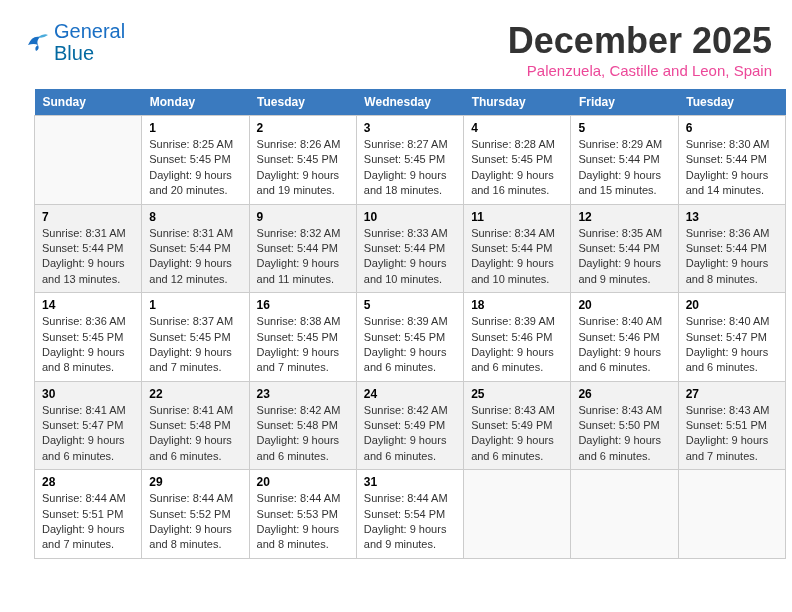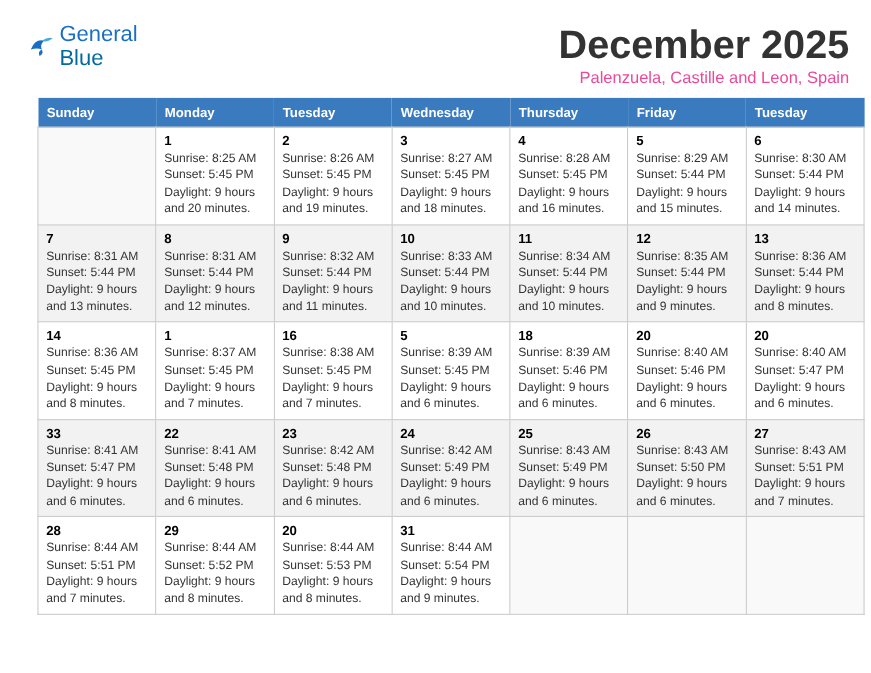--- a/index.html
+++ b/index.html
@@ -205,21 +205,21 @@
           <span class="day-num">20</span>
           <div class="day-info">Sunrise: 8:40 AM<br>Sunset: 5:46 PM<br>Daylight: 9 hours<br>and 6 minutes.</div>
         </td>
         <td>
           <span class="day-num">20</span>
           <div class="day-info">Sunrise: 8:40 AM<br>Sunset: 5:47 PM<br>Daylight: 9 hours<br>and 6 minutes.</div>
         </td>
       </tr>
       <tr>
         <td>
-          <span class="day-num">33</span>
+          <span class="day-num">30</span>
           <div class="day-info">Sunrise: 8:41 AM<br>Sunset: 5:47 PM<br>Daylight: 9 hours<br>and 6 minutes.</div>
         </td>
         <td>
           <span class="day-num">22</span>
           <div class="day-info">Sunrise: 8:41 AM<br>Sunset: 5:48 PM<br>Daylight: 9 hours<br>and 6 minutes.</div>
         </td>
         <td>
           <span class="day-num">23</span>
           <div class="day-info">Sunrise: 8:42 AM<br>Sunset: 5:48 PM<br>Daylight: 9 hours<br>and 6 minutes.</div>
         </td>

